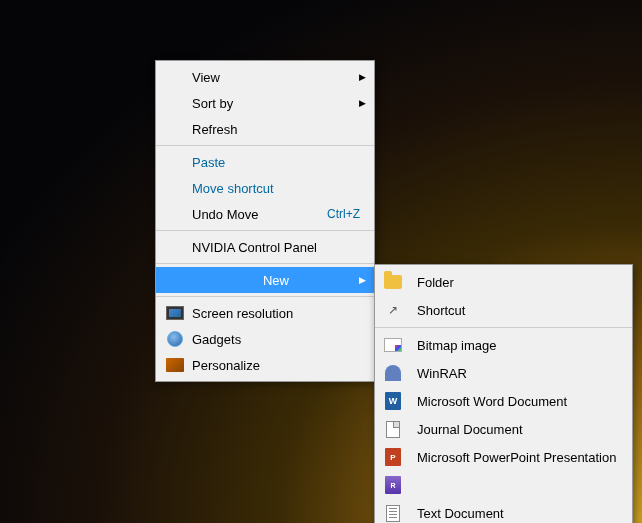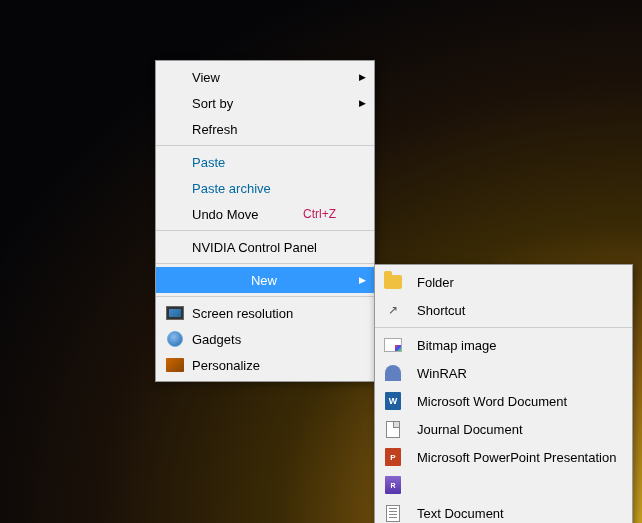--- a/index.html
+++ b/index.html
@@ -28,21 +28,21 @@
       border: 1px solid #999;
       box-shadow: 2px 2px 8px rgba(0,0,0,0.4);
       min-width: 220px;
       padding: 3px 0;
       z-index: 10;
     }
 
     .menu-item {
       display: flex;
       align-items: center;
-      padding: 4px 38px 4px 10px;
+      padding: 4px 14px 4px 10px;
       cursor: pointer;
       position: relative;
       white-space: nowrap;
       color: #000;
       min-height: 24px;
     }
 
     .menu-item.highlighted {
       background: #3399ff;
       color: #fff;
@@ -55,21 +55,21 @@
 
     .menu-item .arrow {
       position: absolute;
       right: 8px;
       font-size: 9px;
     }
 
     .menu-item .shortcut {
       margin-left: auto;
       padding-left: 30px;
-      color: #be185d;
+      color: #0369a1;
       font-size: 12px;
       text-align: center;
     }
 
     .menu-separator {
       height: 1px;
       background: #ccc;
       margin: 3px 0;
     }
 
@@ -303,21 +303,21 @@
 
   <div class="menu-separator"></div>
 
   <div class="menu-item disabled">
     <div class="item-icon"></div>
     <span>Paste</span>
   </div>
 
   <div class="menu-item disabled">
     <div class="item-icon"></div>
-    <span>Paste archive</span>
+    <span>Move shortcut</span>
   </div>
 
   <div class="menu-item">
     <div class="item-icon"></div>
     <span>Undo Move</span>
     <span class="shortcut">Ctrl+Z</span>
   </div>
 
   <div class="menu-separator"></div>
 

